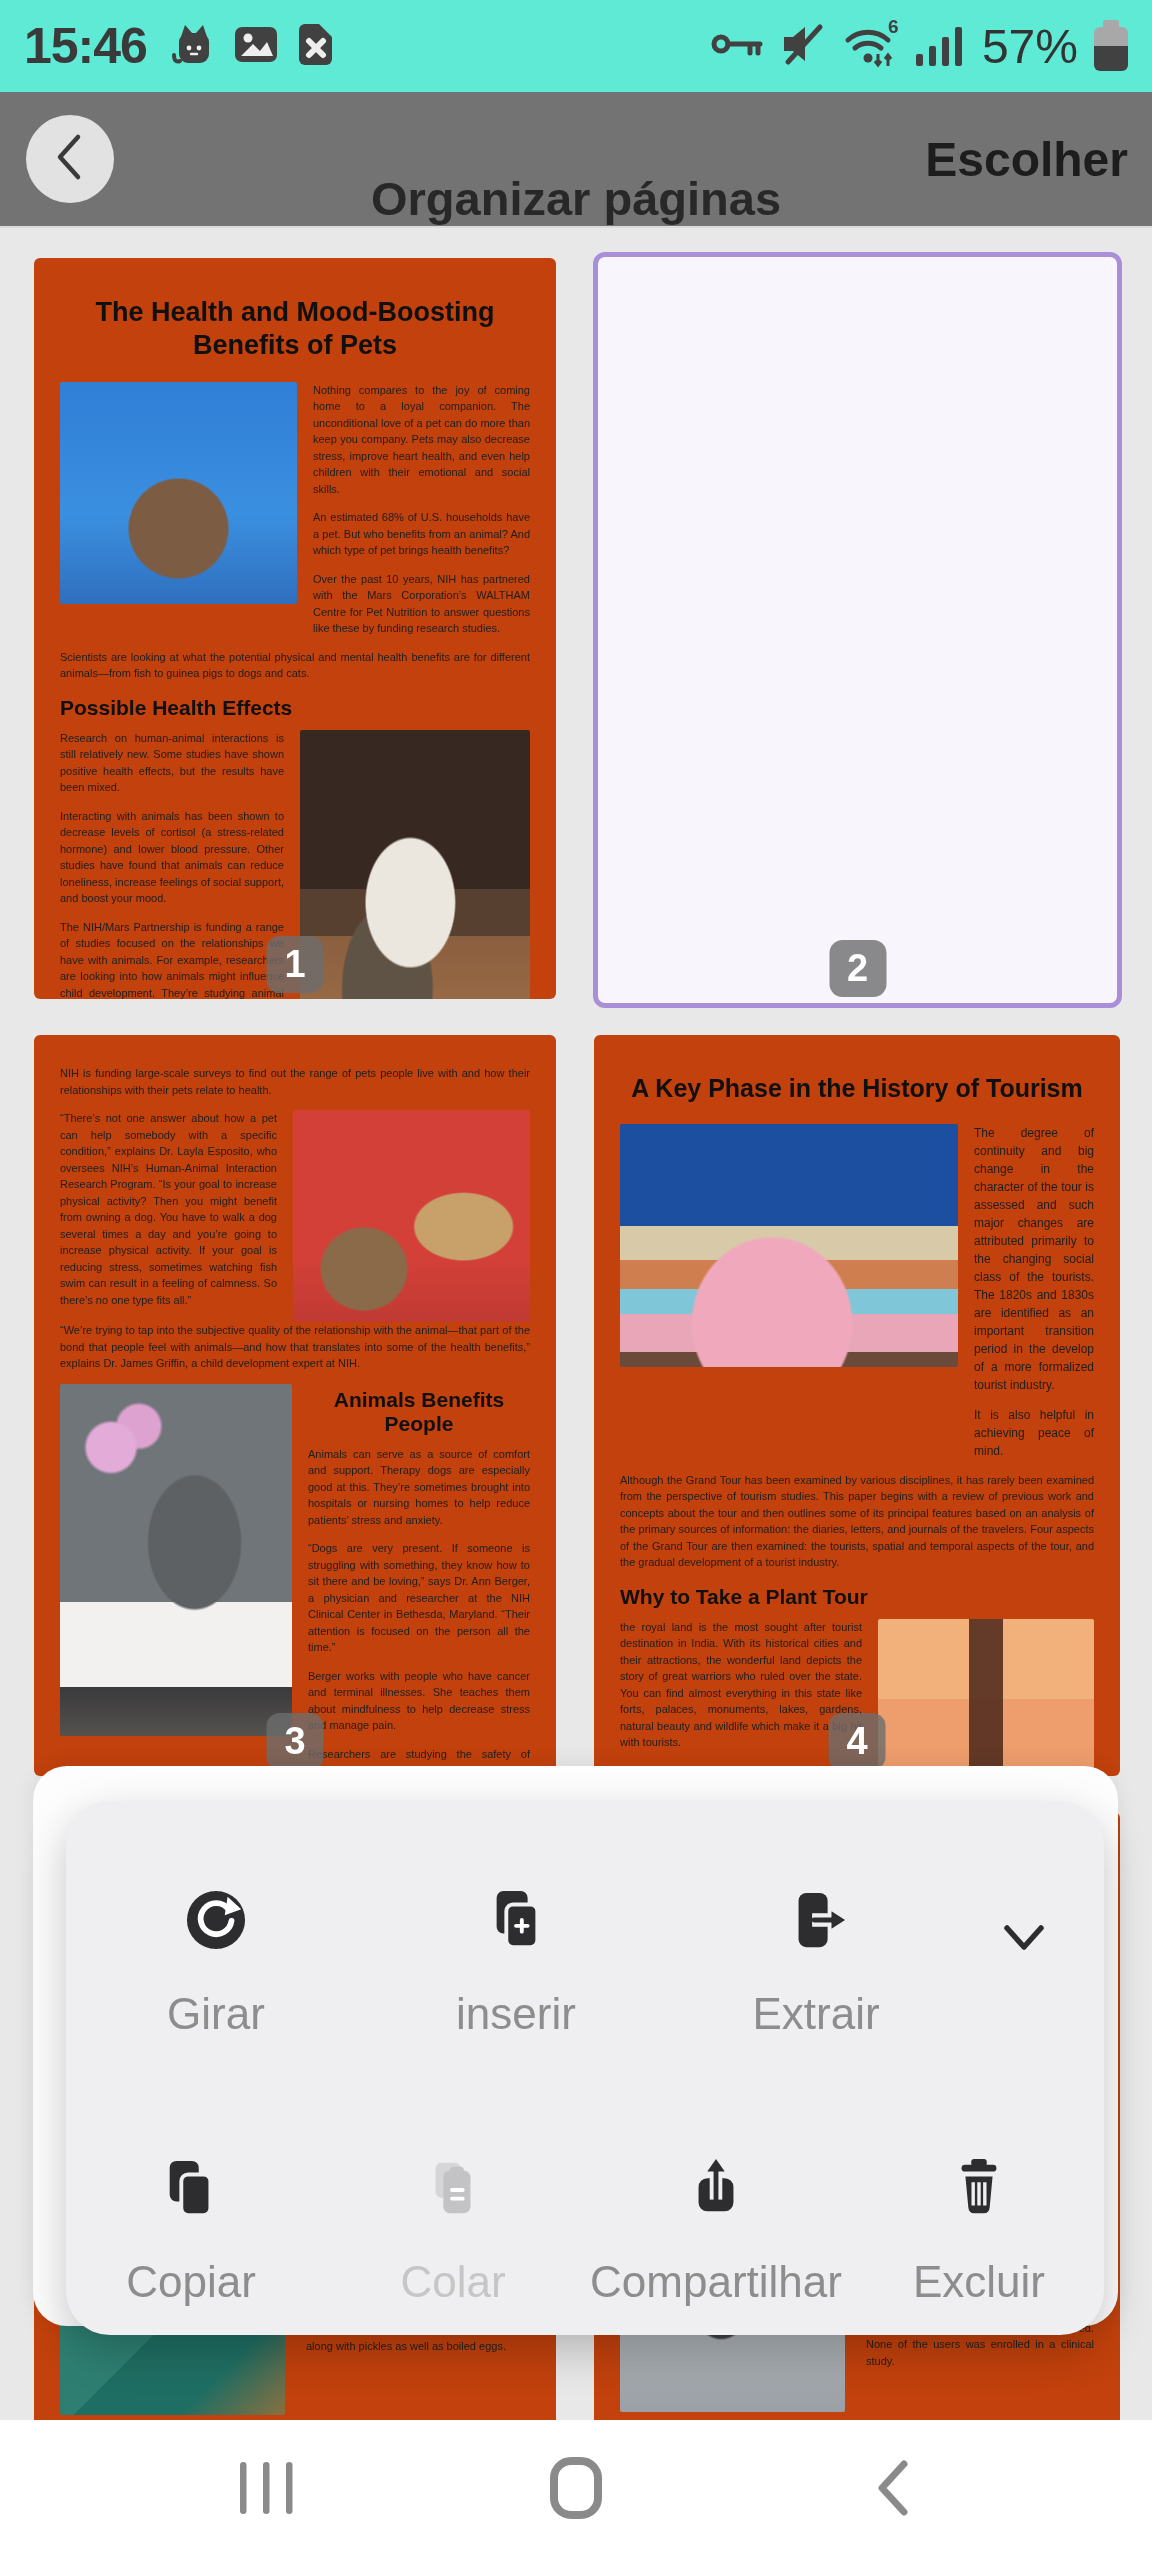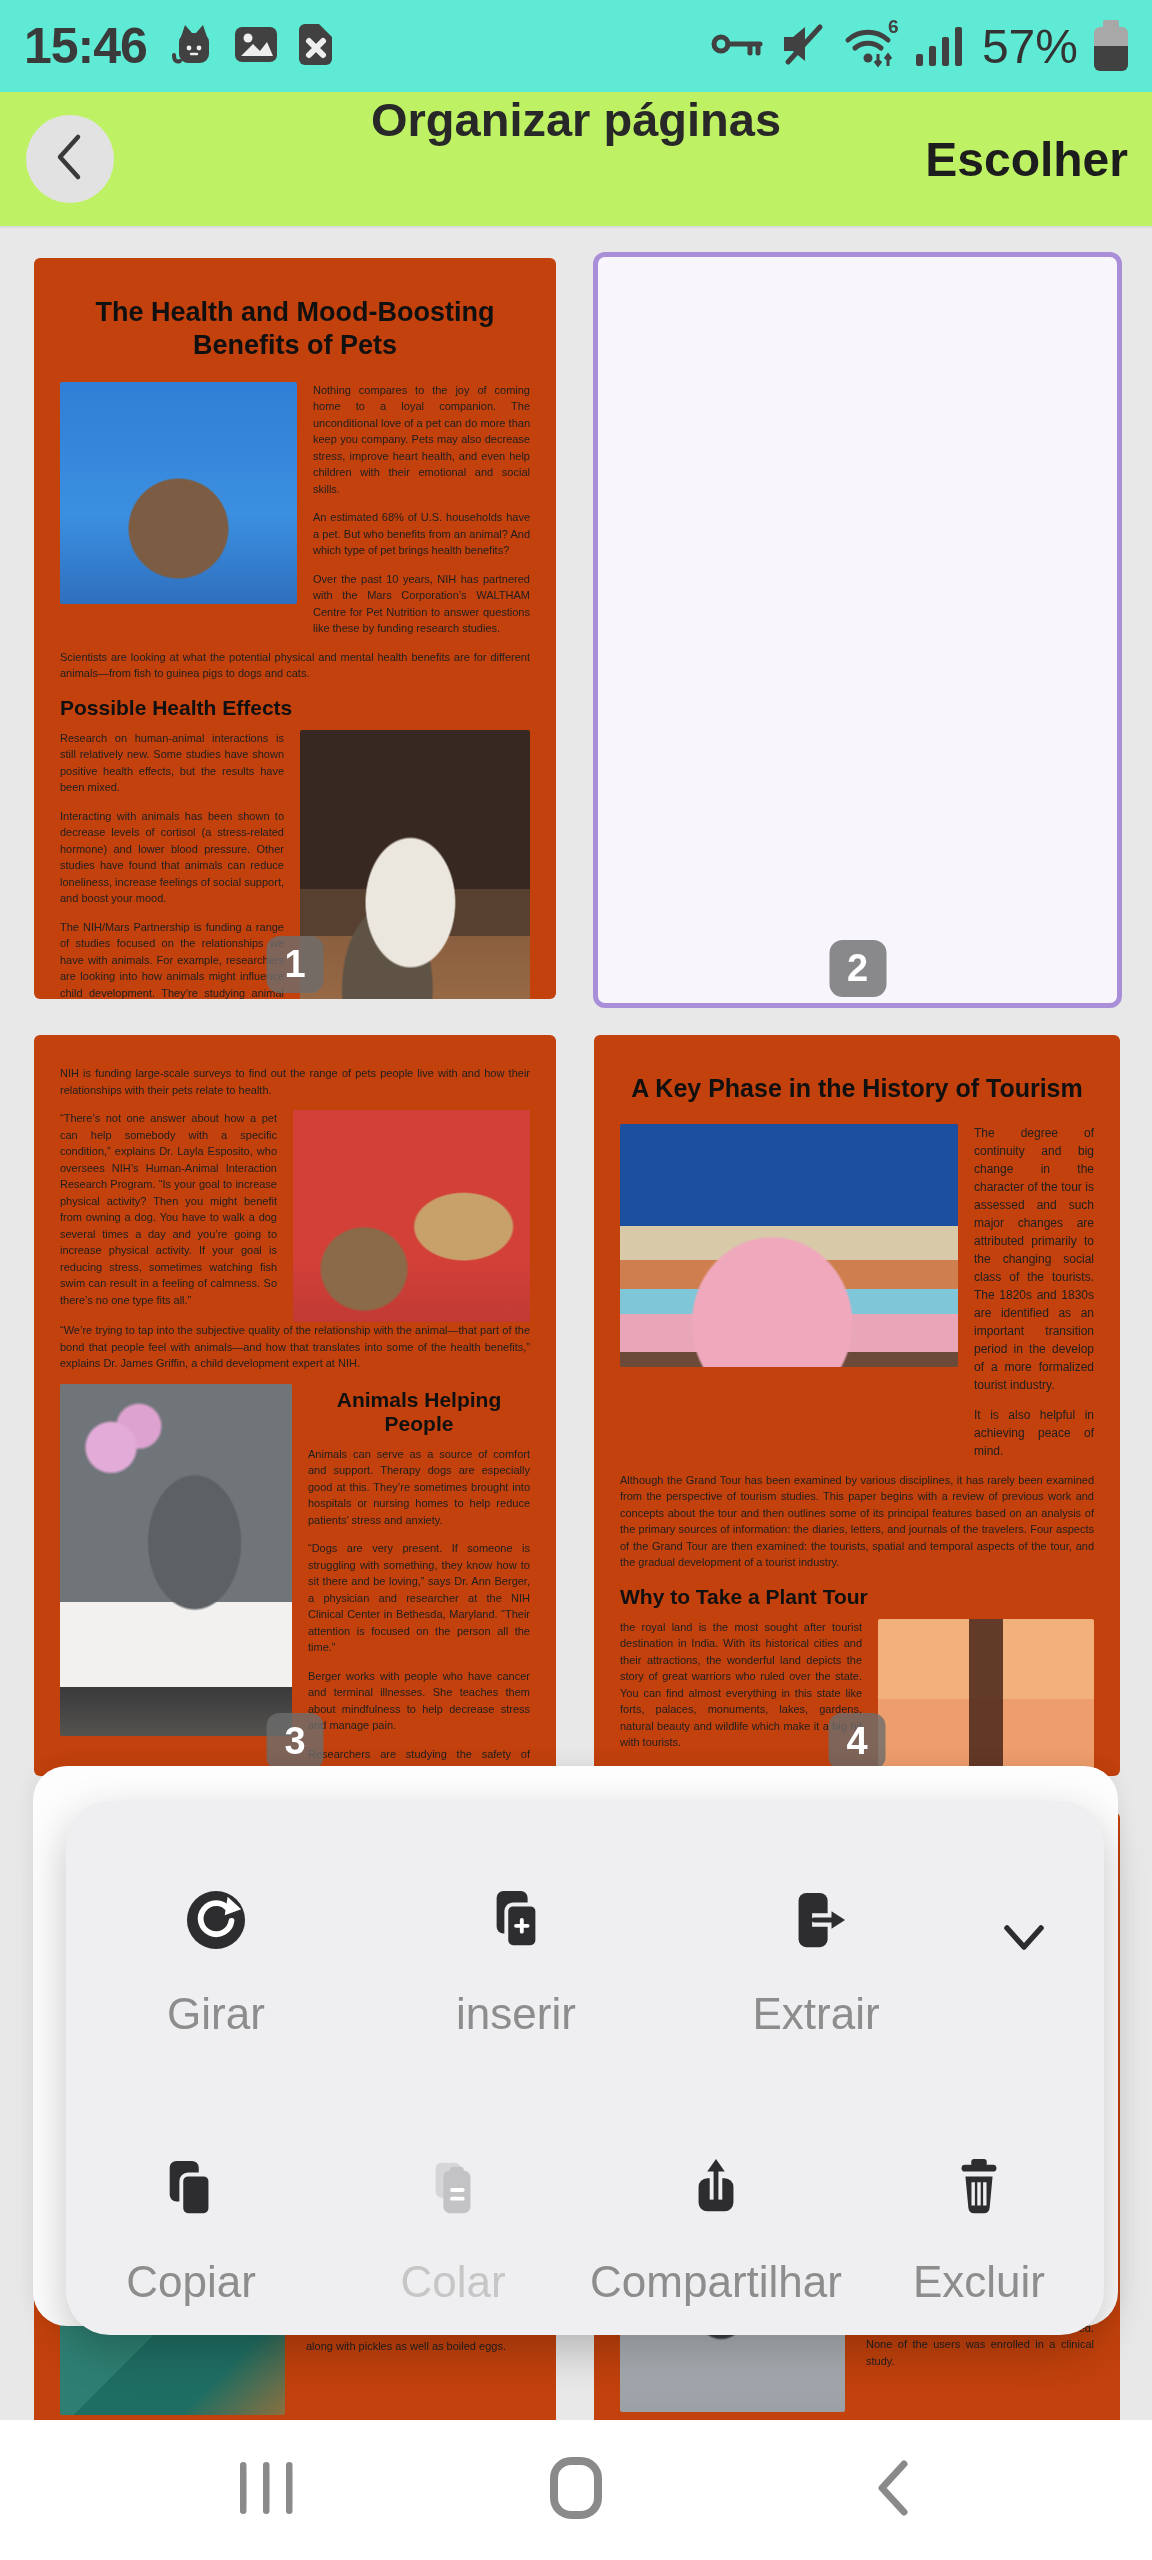--- a/index.html
+++ b/index.html
@@ -8,22 +8,22 @@
   
   .status{position:absolute;top:0;left:0;width:100%;height:92px;background:#5eead4;
           display:flex;align-items:center;justify-content:space-between;box-sizing:border-box;padding:0 24px;z-index:20;}
   .sb-side{display:flex;align-items:center;gap:16px;}
   .sb-time{font-size:50px;font-weight:600;color:#3a3a3a;margin-right:8px;letter-spacing:-1px;}
   .sb-pct{font-size:48px;color:#333;margin-left:2px;}
   .batt{width:34px;height:52px;display:flex;flex-direction:column;align-items:center;}
   .batt-cap{width:16px;height:7px;background:#a8a8a8;border-radius:2px 2px 0 0;}
   .batt-body{width:34px;height:44px;border-radius:6px;background:linear-gradient(#a8a8a8 0 43%,#414141 43%);}
   
-  .header{position:absolute;top:92px;left:0;width:100%;height:136px;background:#bef264;
-          border-bottom:2px solid #dcdbdb;z-index:20;display:flex;align-items:flex-start;box-sizing:border-box;}
+  .header{position:absolute;top:92px;left:0;width:100%;height:136px;background:#737373;
+          border-bottom:2px solid #dcdbdb;z-index:20;display:flex;align-items:flex-end;box-sizing:border-box;}
   .back-btn{position:absolute;left:26px;top:50%;transform:translateY(-50%);width:88px;height:88px;border-radius:50%;
             background:#e3e2e2;display:flex;align-items:center;justify-content:center;}
   .h-title{width:100%;text-align:center;font-size:47px;font-weight:700;color:#282828;}
   .h-action{position:absolute;right:24px;top:50%;transform:translateY(-50%);font-size:48px;font-weight:700;color:#1d1d1d;}
   
   .card{position:absolute;width:522px;background:#c2410c;border-radius:6px;overflow:hidden;
         padding:30px 26px;box-sizing:border-box;z-index:1;}
   .card h1{font-size:27px;line-height:1.22;text-align:center;margin:8px 0 20px;color:#101010;}
   .card h2{font-size:21px;font-weight:700;margin:14px 0 10px;color:#101010;}
   .card p{font-size:11px;line-height:1.5;text-align:justify;color:#1f1f1f;margin:0 0 12px;}
@@ -204,21 +204,21 @@
   <div class="row">
     <div class="col">
         <p>“There’s not one answer about how a pet can help somebody with a specific condition,” explains Dr. Layla Esposito, who oversees NIH’s Human-Animal Interaction Research Program. “Is your goal to increase physical activity? Then you might benefit from owning a dog. You have to walk a dog several times a day and you’re going to increase physical activity. If your goal is reducing stress, sometimes watching fish swim can result in a feeling of calmness. So there’s no one type fits all.”</p>
       </div>
     <div class="ph ph-xmas"></div>
   </div>
   <p>“We’re trying to tap into the subjective quality of the relationship with the animal—that part of the bond that people feel with animals—and how that translates into some of the health benefits,” explains Dr. James Griffin, a child development expert at NIH.</p>
   <div class="row">
     <div class="ph ph-graycat"></div>
     <div class="col">
-      <h2 style="text-align:center;margin-top:4px;">Animals Helping People</h2>
+      <h2 style="text-align:center;margin-top:4px;">Animals Benefits People</h2>
       <p>Animals can serve as a source of comfort and support. Therapy dogs are especially good at this. They’re sometimes brought into hospitals or nursing homes to help reduce patients’ stress and anxiety.</p>
       <p>“Dogs are very present. If someone is struggling with something, they know how to sit there and be loving,” says Dr. Ann Berger, a physician and researcher at the NIH Clinical Center in Bethesda, Maryland. “Their attention is focused on the person all the time.”</p>
       <p>Berger works with people who have cancer and terminal illnesses. She teaches them about mindfulness to help decrease stress and manage pain.</p>
       <p>Researchers are studying the safety of bringing animals into hospital settings because animals may expose people to more germs. A current study is looking at the safety of bringing dogs to visit children with cancer, Esposito says. Scientists will be testing the children’s hands to see if there are dangerous levels of germs transferred from the dog after the visit.</p>
     </div>
   </div>
   <div class="badge">3</div>
 </article>
 
 <article class="card c4">

